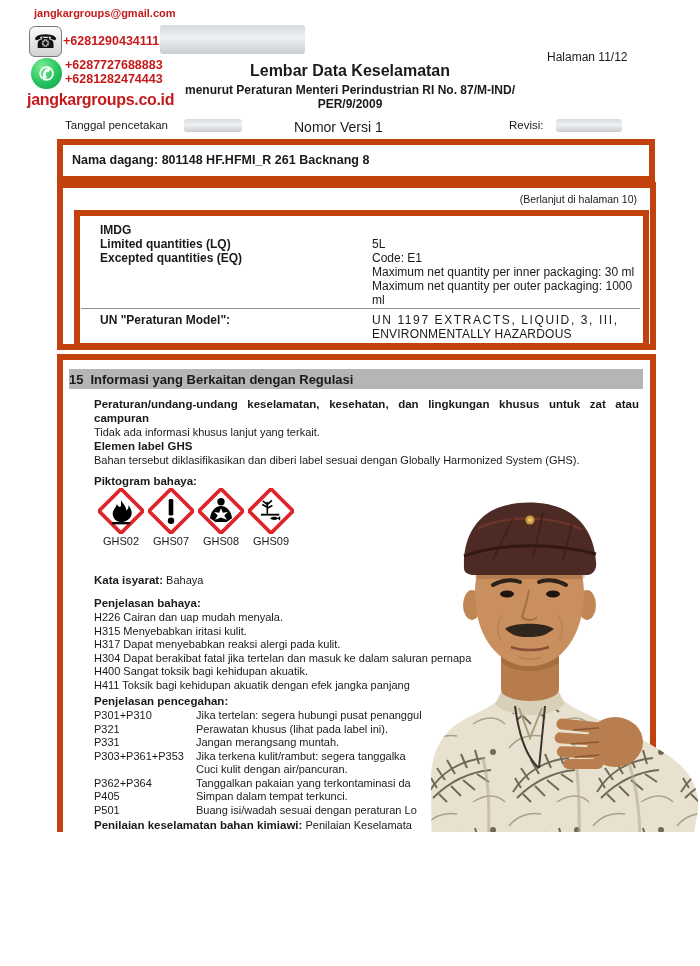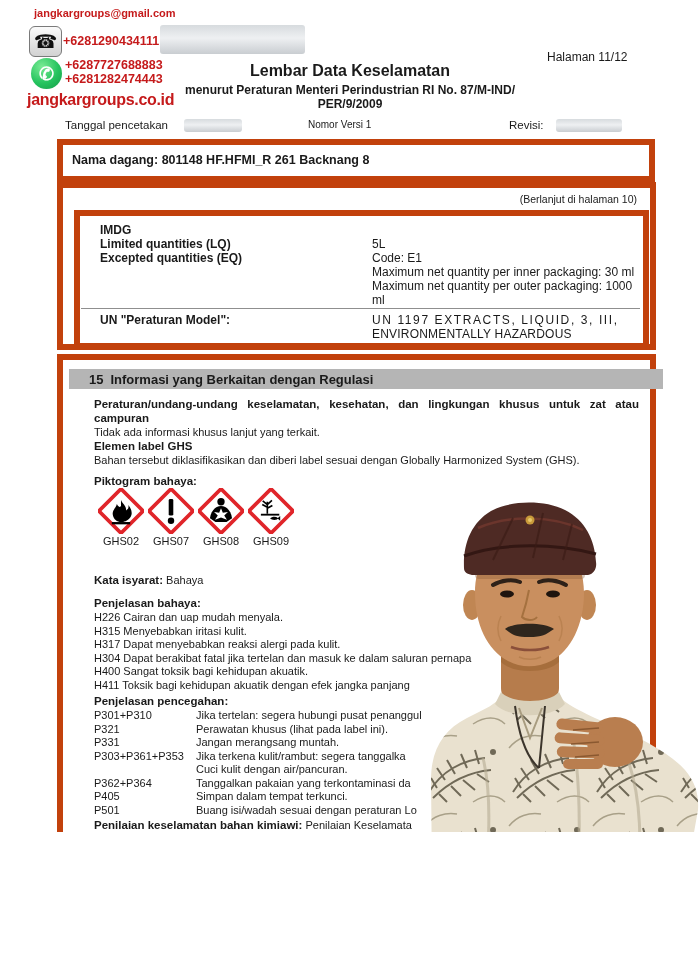--- a/index.html
+++ b/index.html
@@ -12,21 +12,21 @@
   .blur-box{background:linear-gradient(180deg,#d7dbde 0%,#eef0f2 45%,#c9cdd1 100%);border-radius:3px;}
   .body-txt{font-size:11px;line-height:13.5px;}
   .tbl-txt{font-size:12px;line-height:14px;}
   .icon-btn{display:flex;align-items:center;justify-content:center;}
   .phone-btn{width:31px;height:29px;border:1px solid #7a7a7a;border-radius:6px;
     background:linear-gradient(180deg,#fbfbfb,#d2d2d2);font-size:19px;color:#101010;}
   .wa-btn{width:31px;height:31px;border-radius:50%;
     background:radial-gradient(circle at 35% 28%,#79eb94,#25c35e 55%,#149a47);
     color:#fff;font-size:18px;font-weight:bold;}
   .sec-head{background:#b5b5b5;font-size:13px;font-weight:bold;display:flex;gap:7px;
-    align-items:center;padding-left:20px;}
+    align-items:center;padding-left:0;}
   .ghs-cell{width:50px;display:flex;flex-direction:column;align-items:center;}
   .ghs-label{font-size:11px;margin-top:1px;}
   .p-row{display:flex;}
   .p-code{width:102px;flex:0 0 102px;}
   .footer-bar{background:linear-gradient(180deg,#2b7492 0%,#174a61 35%,#11394c 100%);}
   .brand-bar{background:linear-gradient(180deg,#f1f3f4 0%,#d3dadd 55%,#9fb2bb 100%);}
   .brand-text{font-size:43px;color:#e3292d;white-space:nowrap;letter-spacing:0px;}
   .office-label{font-size:13px;font-weight:bold;color:#1b5f6b;letter-spacing:0.5px;}
   .justify{text-align:justify;}
   .nowrap{white-space:nowrap;}
@@ -50,21 +50,21 @@
   <div class="abs blur-box" style="left:160px;top:25px;width:145px;height:29px;"></div>
 
   <div class="abs" style="left:547px;top:50px;font-size:12px;">Halaman 11/12</div>
 
   <div class="abs b" style="left:0;top:62px;width:700px;text-align:center;font-size:16px;">Lembar Data Keselamatan</div>
   <div class="abs b" style="left:0;top:83px;width:700px;text-align:center;font-size:12px;">menurut Peraturan Menteri Perindustrian RI No. 87/M-IND/</div>
   <div class="abs b" style="left:0;top:97px;width:700px;text-align:center;font-size:12px;">PER/9/2009</div>
 
   <div class="abs" style="left:65px;top:119px;font-size:11.5px;">Tanggal pencetakan</div>
   <div class="abs blur-box" style="left:184px;top:119px;width:58px;height:13px;"></div>
-  <div class="abs" style="left:308px;top:119px;font-size:10px;">Nomor Versi 1</div>
+  <div class="abs" style="left:294px;top:119px;font-size:14px;">Nomor Versi 1</div>
   <div class="abs" style="left:509px;top:119px;font-size:11.5px;">Revisi:</div>
   <div class="abs blur-box" style="left:556px;top:119px;width:66px;height:13px;"></div>
 
   <div class="abs doc-border" style="left:57px;top:139px;width:586px;height:31px;">
     <div class="abs b nowrap" style="left:9px;top:8px;font-size:12.5px;">
       <span>Nama dagang:</span>
       <span>801148 HF.HFMI_R 261 Backnang 8</span>
     </div>
   </div>
 

